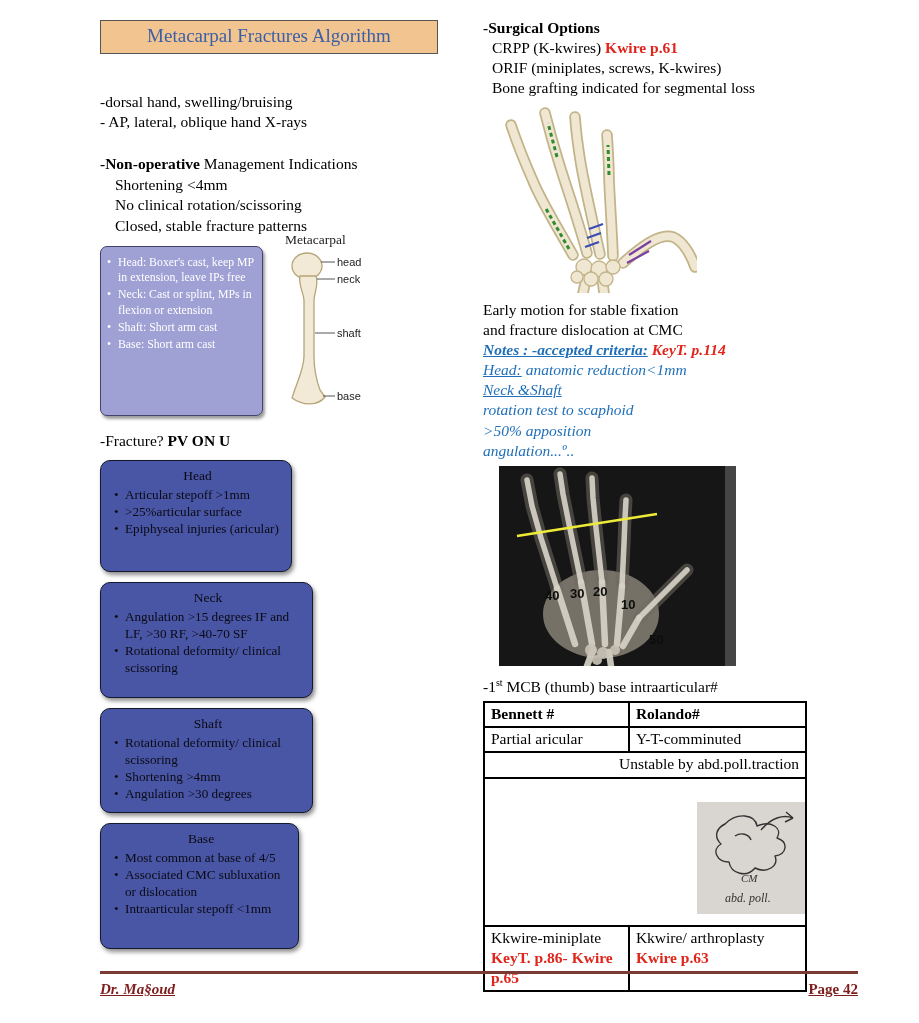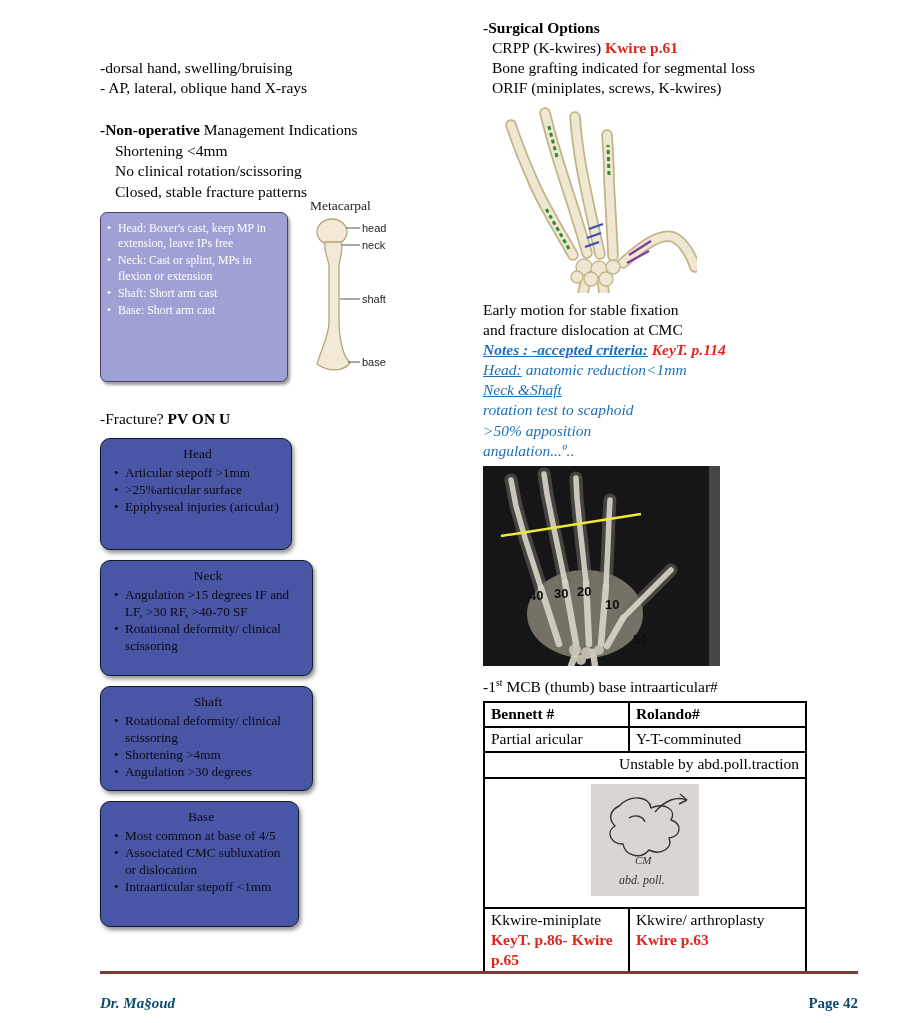--- a/index.html
+++ b/index.html
@@ -11,74 +11,75 @@
   .col-left { position:absolute; left:100px; top:20px; width:348px; }
   .title-box { width:338px; background:#F2C48F; border:1px solid #555; color:#3A5FA8;
                font-size:19px; text-align:center; padding:4px 0 6px; }
   .exam { margin-top:38px; font-size:15.5px; line-height:1.32; }
   .nonop-heading { margin-top:22px; font-size:15.5px; }
   .nonop-items { margin-left:15px; margin-top:2px; font-size:15.5px; line-height:1.32; }
   .row-castbone { display:flex; margin-top:10px; }
   ul.bullets { list-style:none; }
   ul.bullets li { position:relative; padding-left:11px; }
   ul.bullets li::before { content:"•"; position:absolute; left:0; top:0; }
-  .cast-box { width:188px; background:#9FA0D4; border:1px solid #44436B; border-radius:7px;
+  .cast-box { width:163px; background:#9FA0D4; border:1px solid #44436B; border-radius:7px;
               box-shadow:2px 3px 3px rgba(60,60,60,.5); color:#fff; padding:8px 6px;
               font-size:11.8px; line-height:1.28; }
   .cast-box li { margin-bottom:2px; }
   .bone-area { margin-left:8px; margin-top:-14px; }
   .bone-title { font-family:Liberation Serif, serif; font-size:13.5px; color:#222; margin-left:14px; }
   .bone-area svg text { font-family:"Liberation Sans", sans-serif; font-size:11px; fill:#222; }
-  .fracture-heading { margin-top:28px; font-size:15.5px; }
+  .fracture-heading { margin-top:16px; font-size:15.5px; }
   .navy-box { background:#4956A5; border:1px solid #141A2E; border-radius:10px;
               box-shadow:2px 3px 4px rgba(50,50,50,.55); color:#0A0A14;
               padding:6px 10px 10px 13px; margin-top:10px; font-size:13.2px; line-height:1.3; }
   .navy-box .box-title { text-align:center; font-size:13.5px; margin-bottom:1px; }
   .box-head  { width:192px; min-height:112px; }
   .box-neck  { width:213px; min-height:116px; }
   .box-shaft { width:213px; min-height:100px; }
   .box-base  { width:199px; min-height:126px; }
 
   
   .col-right { position:absolute; left:483px; top:18px; width:380px; font-size:15.5px; line-height:1.3; }
   .bold { font-weight:bold; }
   .r-indent { margin-left:9px; }
   .ref-red { color:#E0251B; font-weight:bold; }
   .hand-figure { margin:6px 0 2px 0; }
   .rehab-block { margin-top:2px; }
   .notes { color:#1F6FB8; font-style:italic; line-height:1.3; }
   .notes .u { text-decoration:underline; }
   .notes .lbl { font-weight:bold;font-style:italic; }
-  .xray-figure { margin:5px 0 6px 0; }
+  .xray-figure { margin:5px 0 6px 16px; }
   .mcb-line { margin:0 0 4px 0; }
   sup.st { font-size:10px; vertical-align:super; line-height:0; }
 
   table.bennett { border-collapse:collapse; width:324px; table-layout:fixed; }
   table.bennett td { border:2px solid #000; padding:1px 6px 2px; font-size:15.5px;
                      vertical-align:top; text-align:left; }
   table.bennett .col-l { width:45%; }
   table.bennett .hdr { font-weight:bold; }
   table.bennett .merged-cell { text-align:right; }
-  table.bennett .sketch-cell { text-align:center; padding:5px 0 6px; }
+  table.bennett .sketch-cell { text-align:right; padding:23px 0 6px; }
   .sketch-svg text { font-family:"Liberation Serif", serif; font-style:italic; fill:#333; }
 
   
   .footer { position:absolute; left:100px; top:971px; width:758px;
-            border-top:3px solid #7B3B35; padding-top:21px;
-            display:flex; justify-content:space-between; color:#0c4a6e; font-size:15px; }
+            border-top:3px solid #7B3B35; padding-top:7px;
+            display:flex; justify-content:space-between; color:#7f1d1d; font-size:15px;text-decoration:underline; }
   .footer .author { font-style:italic; font-weight:bold; }
   .footer .pagenum { font-weight:bold; }
 </style>
 </head>
 <body>
 
 <div class="page">
 
   <div class="col-left">
 
+    <div class="title-box">Metacarpal Fractures Algorithm</div>
 
     <div class="exam">
       <div>-dorsal hand, swelling/bruising</div>
       <div>- AP, lateral, oblique hand X-rays</div>
     </div>
 
     <div class="nonop-heading">
       <span class="bold">-Non-operative</span><span> Management Indications</span>
     </div>
     <div class="nonop-items">
@@ -152,22 +153,22 @@
       </ul>
     </div>
   </div>
 
   <div class="col-right">
 
     <div class="bold">-Surgical Options</div>
     <div class="r-indent">
       <span>CRPP (K-kwires) </span><span class="ref-red">Kwire p.61</span>
     </div>
+    <div class="r-indent">ORIF (miniplates, screws, K-kwires)</div>
     <div class="r-indent">Bone grafting indicated for segmental loss</div>
-    <div class="r-indent">ORIF (miniplates, screws, K-kwires)</div>
 
     <div class="hand-figure">
       <svg width="214" height="188" viewBox="0 0 214 188">
 
         <g fill="none" stroke="#C2B388" stroke-width="11.5" stroke-linecap="round" stroke-linejoin="round">
           <path d="M 90,150 C 72,118 58,96 50,76 C 42,58 34,38 28,20"></path>
           <path d="M 104,148 C 94,112 84,84 76,58 C 71,42 66,24 62,8"></path>
           <path d="M 117,149 C 110,118 103,88 98,60 C 95,42 93,26 92,12"></path>
           <path d="M 130,151 C 129,124 127,98 126,74 C 126,58 125,44 124,30"></path>
           <path d="M 140,158 C 158,142 176,128 190,132 C 200,136 208,150 212,162"></path>

